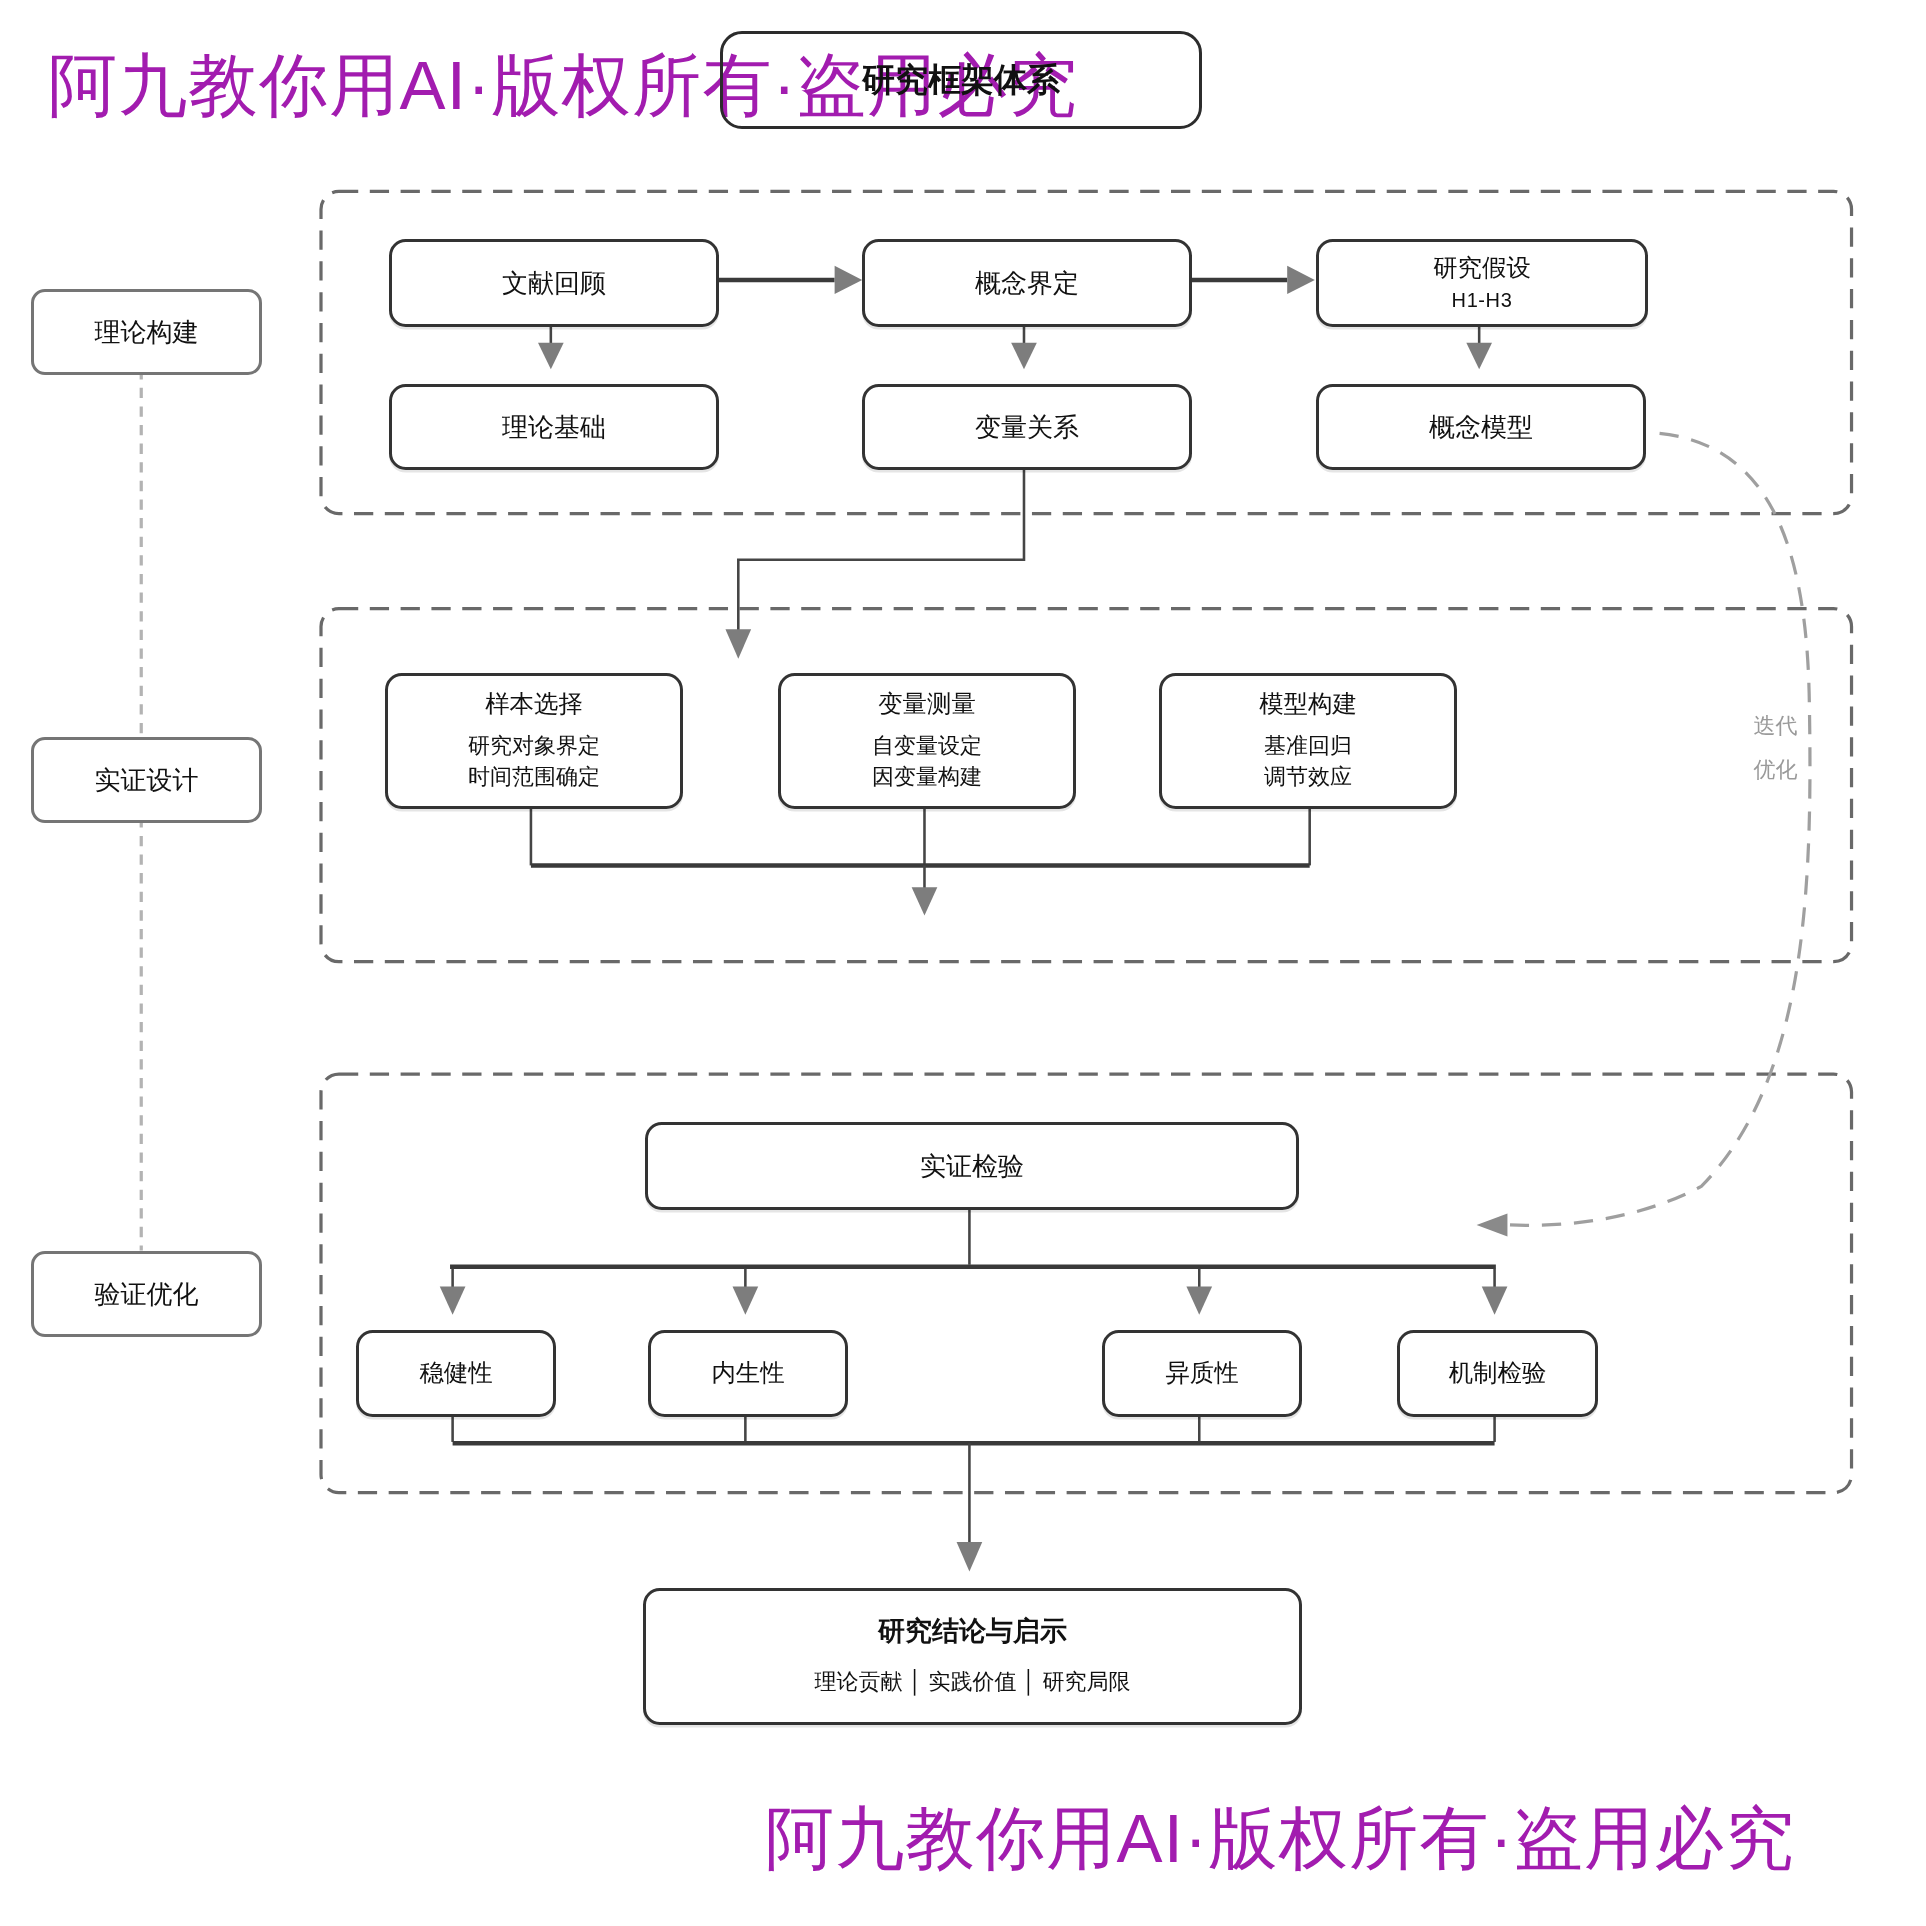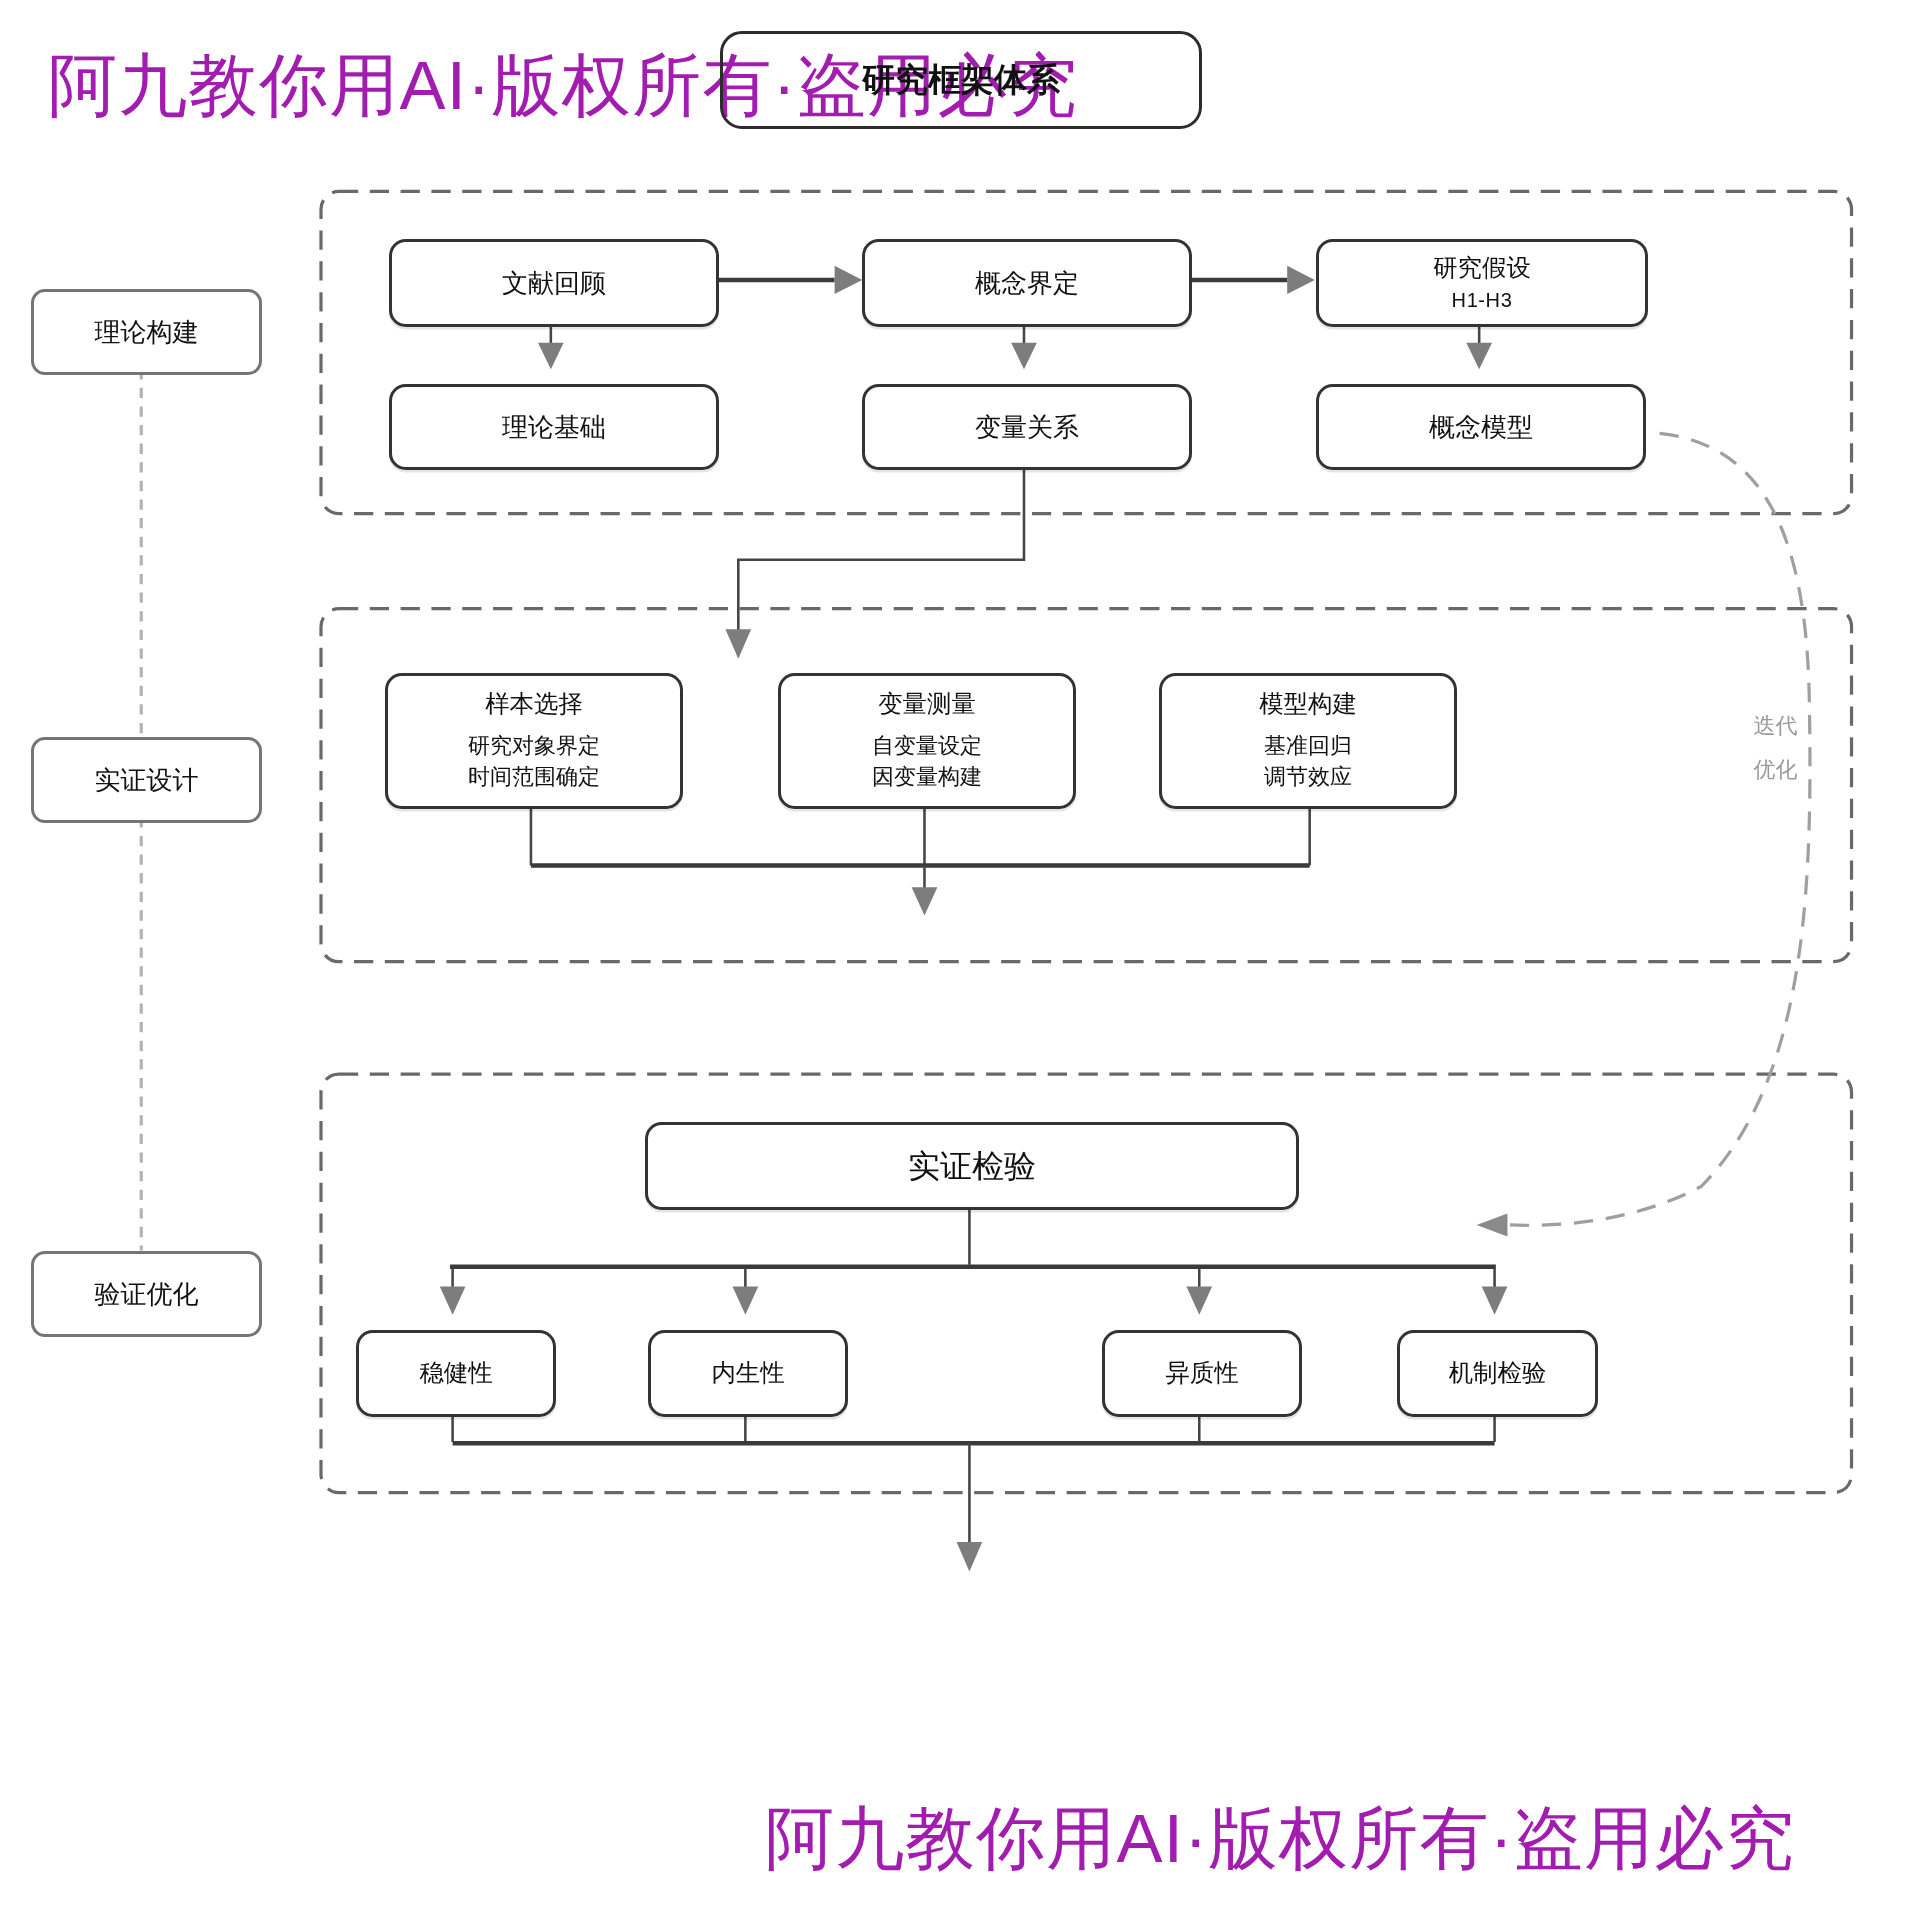--- a/index.html
+++ b/index.html
@@ -155,32 +155,36 @@
   <div class="flowbox" style="left:1159px;top:673px;width:292px;height:130px;">
     <span class="boxtitle grouped" style="font-size:24.4px;">模型构建</span>
     <span class="sub">基准回归</span>
     <span class="sub">调节效应</span>
   </div>
 
   <div class="iterlabel" style="left:1737px;top:711px;">迭代</div>
   <div class="iterlabel" style="left:1737px;top:755px;">优化</div>
 
   <div class="flowbox" style="left:645px;top:1122px;width:648px;height:82px;">
-    <span class="boxtitle" style="font-size:32px;">实证检验</span>
+    <span class="boxtitle" style="font-size:26px;">实证检验</span>
   </div>
   <div class="flowbox" style="left:648px;top:1330px;width:194px;height:81px;">
     <span class="boxtitle" style="font-size:24.4px;">内生性</span>
   </div>
   <div class="flowbox" style="left:356px;top:1330px;width:194px;height:81px;">
     <span class="boxtitle" style="font-size:24.4px;">稳健性</span>
   </div>
   <div class="flowbox" style="left:1102px;top:1330px;width:194px;height:81px;">
     <span class="boxtitle" style="font-size:24.4px;">异质性</span>
   </div>
   <div class="flowbox" style="left:1397px;top:1330px;width:195px;height:81px;">
     <span class="boxtitle" style="font-size:24.4px;">机制检验</span>
   </div>
 
+  <div class="flowbox" style="left:643px;top:1588px;width:653px;height:131px;">
+    <span class="boxtitle grouped" style="font-size:27px;font-weight:bold;margin-bottom:16.7px;">研究结论与启示</span>
+    <span class="sub">理论贡献 │ 实践价值 │ 研究局限</span>
+  </div>
 
   <div class="watermark wm-bottom">阿九教你用AI·版权所有·盗用必究</div>
 
 </div>
 
 
 </body></html>

